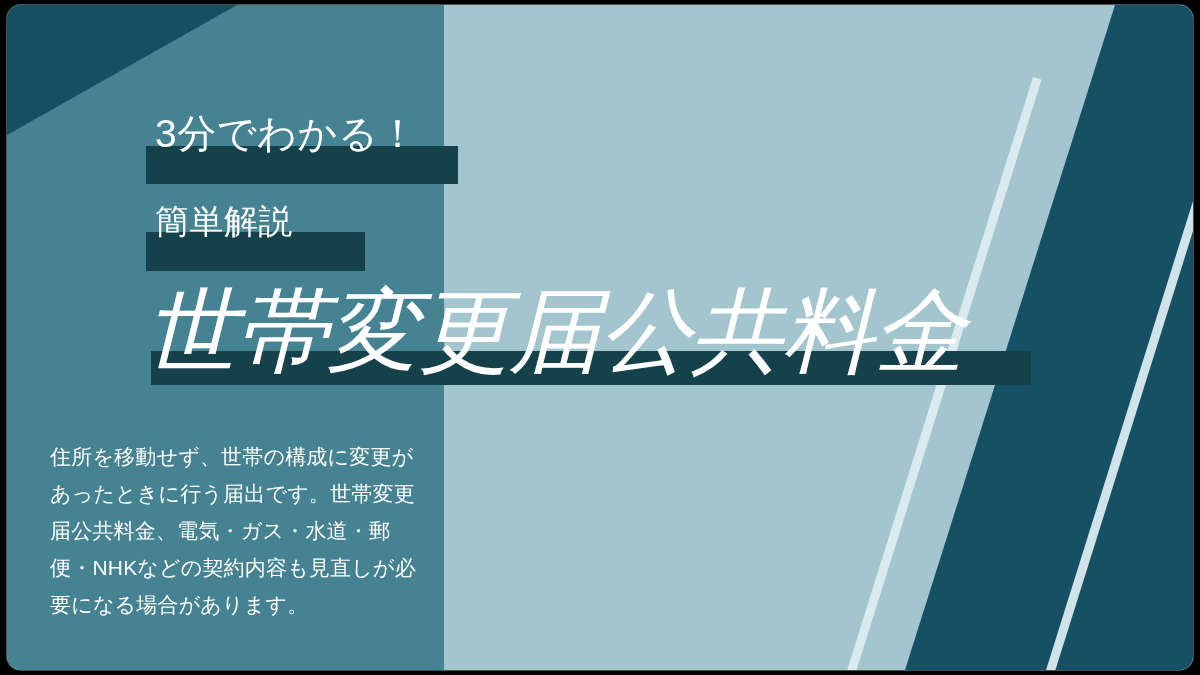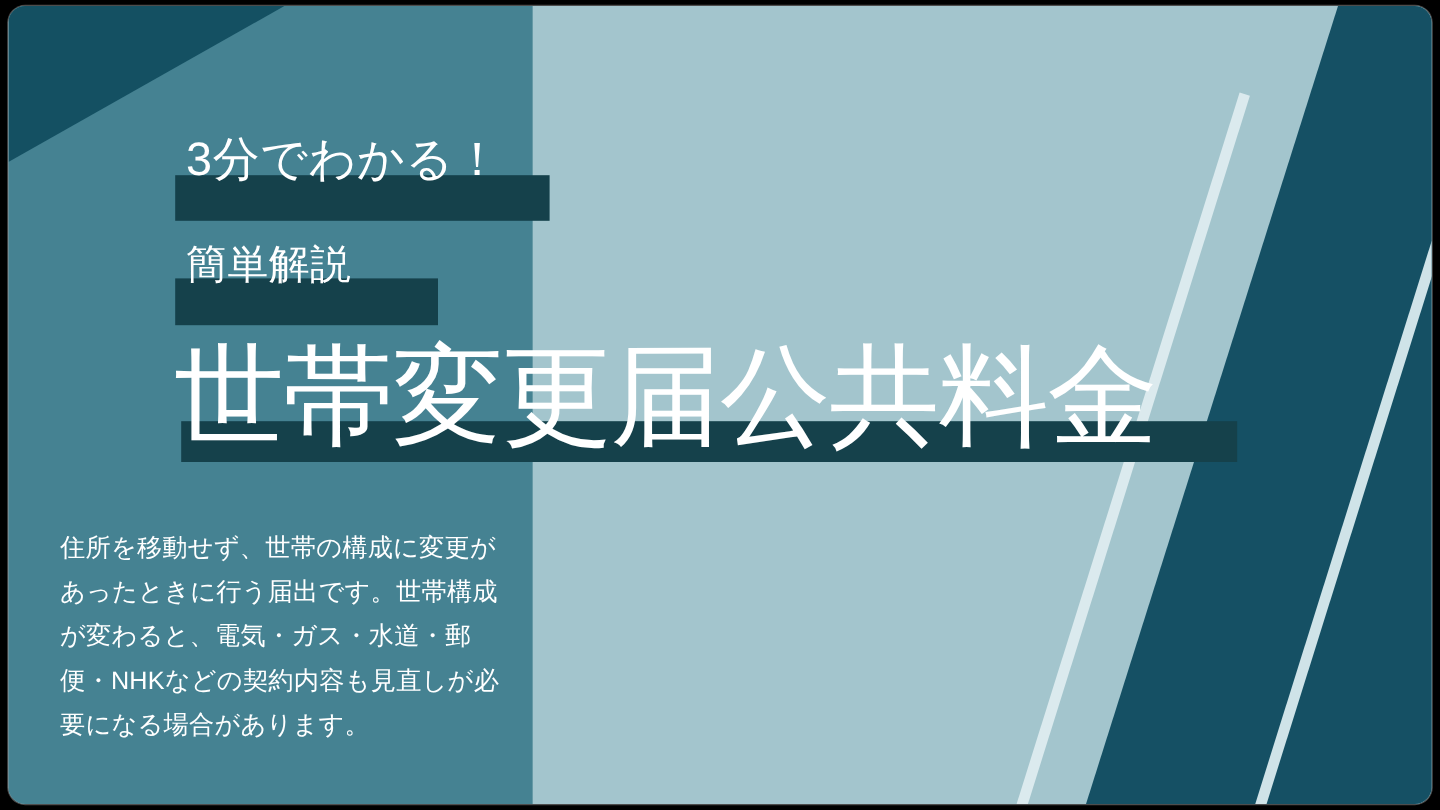--- a/index.html
+++ b/index.html
@@ -138,20 +138,21 @@
   #kicker-1 .kicker-text { font-size: 39px; line-height: 52px; padding-left: 9px; }
 
   #kicker-2 { left: 139px; top: 190px; }
   #kicker-2 .kicker-hl { left: 0px; top: 37px; width: 219px; height: 39px; }
   #kicker-2 .kicker-text { font-size: 34px; line-height: 52px; padding-left: 9px; }
 
   #main-title-row {
     position: absolute;
     left: 138px;
     top: 274px;
+    font-style: italic;
   }
   #main-title-hl {
     position: absolute;
     left: 6px;
     top: 72px;
     width: 880px;
     height: 34px;
     background: #15414B;
     z-index: 1;
   }
@@ -201,17 +202,17 @@
       <div id="kicker-2" class="kicker-row">
         <div class="kicker-hl"></div>
         <div class="kicker-text">簡単解説</div>
       </div>
 
       <div id="main-title-row">
         <div id="main-title-hl"></div>
         <div id="main-title-text">世帯変更届公共料金</div>
       </div>
 
-      <div id="body-paragraph">住所を移動せず、世帯の構成に変更があったときに行う届出です。世帯構成が変わると、電気・ガス・水道・郵便・NHKなどの契約内容も見直しが必要になる場合があります。</div>
+      <div id="body-paragraph">住所を移動せず、世帯の構成に変更があったときに行う届出です。世帯変更届公共料金、電気・ガス・水道・郵便・NHKなどの契約内容も見直しが必要になる場合があります。</div>
 
     </div>
   </div>
 </div>
 
 </body></html>

